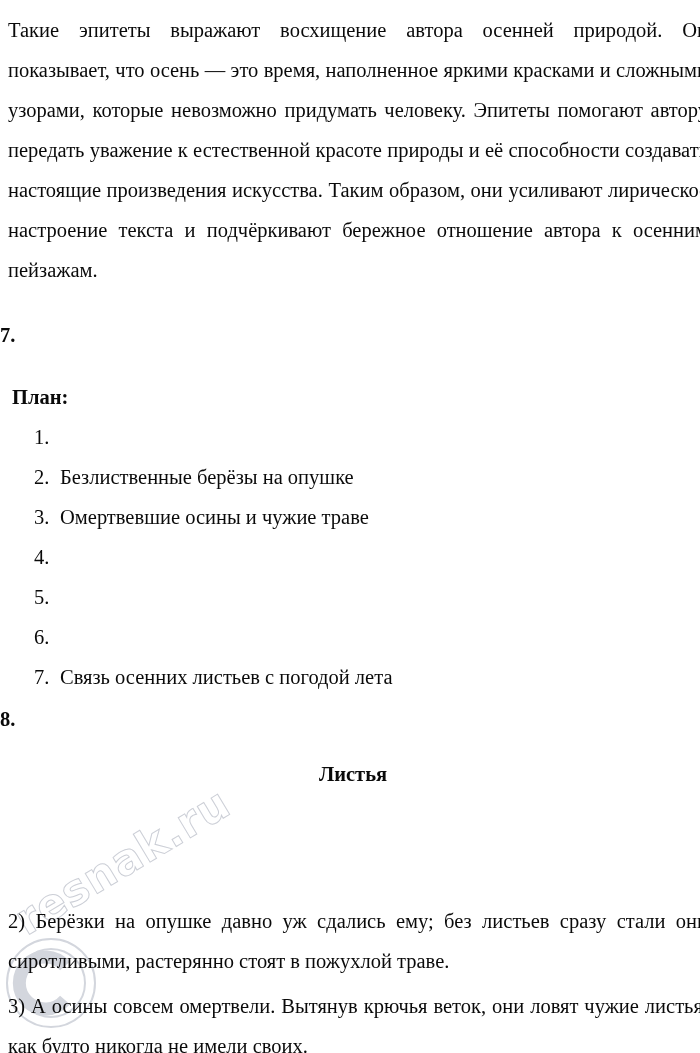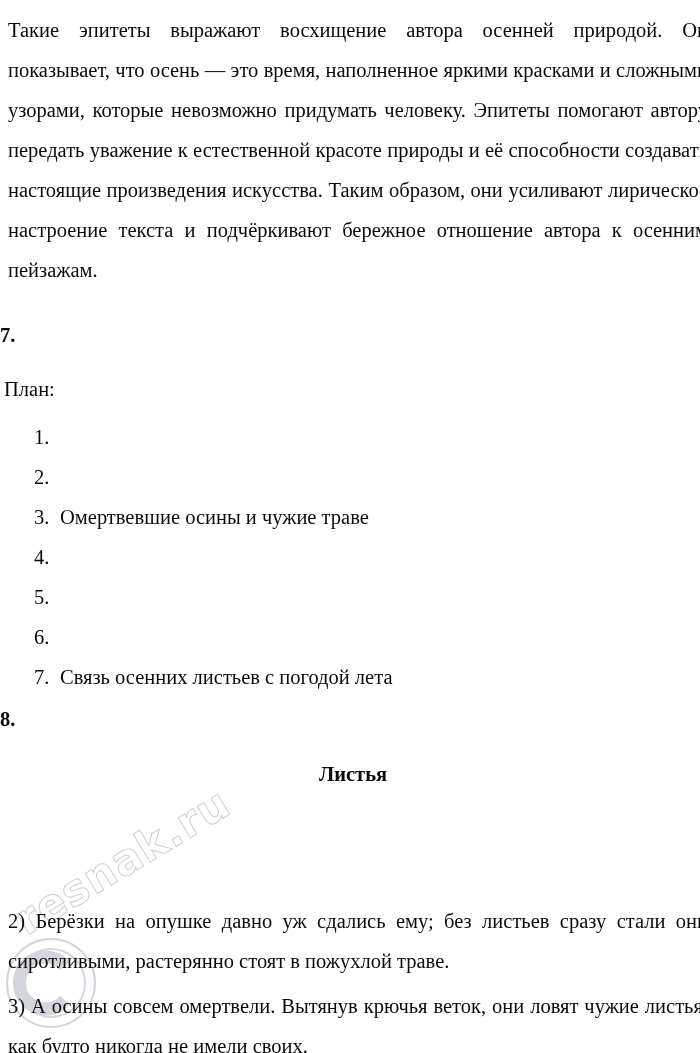--- a/index.html
+++ b/index.html
@@ -86,23 +86,23 @@
   }
   .num-7 { left: 0px; top: 322px; }
   .num-8 { left: 0px; top: 706px; }
 
   .plan-label {
     position: absolute;
     z-index: 2;
     left: 0px;
     top: 372px;
     font-size: 20.5px;
-    font-weight: 400;
+    font-weight: 700;
     line-height: 26px;
-    margin: 4px;
+    margin: 12px;
   }
 
   .plan-list {
     position: absolute;
     z-index: 2;
     left: 0px;
     top: 417px;
     width: 620px;
     margin: 0;
     padding: 0;
@@ -162,20 +162,21 @@
   <p class="section-num num-7">7.</p>
 
   <p class="plan-label">План:</p>
 
   <ol class="plan-list">
     <li>
       <span class="li-num">1.</span>
     </li>
     <li>
       <span class="li-num">2.</span>
+      <span>Безлиственные берёзы на опушке</span>
     </li>
     <li>
       <span class="li-num">3.</span>
       <span>Омертвевшие осины и чужие траве</span>
     </li>
     <li>
       <span class="li-num">4.</span>
     </li>
     <li>
       <span class="li-num">5.</span>

